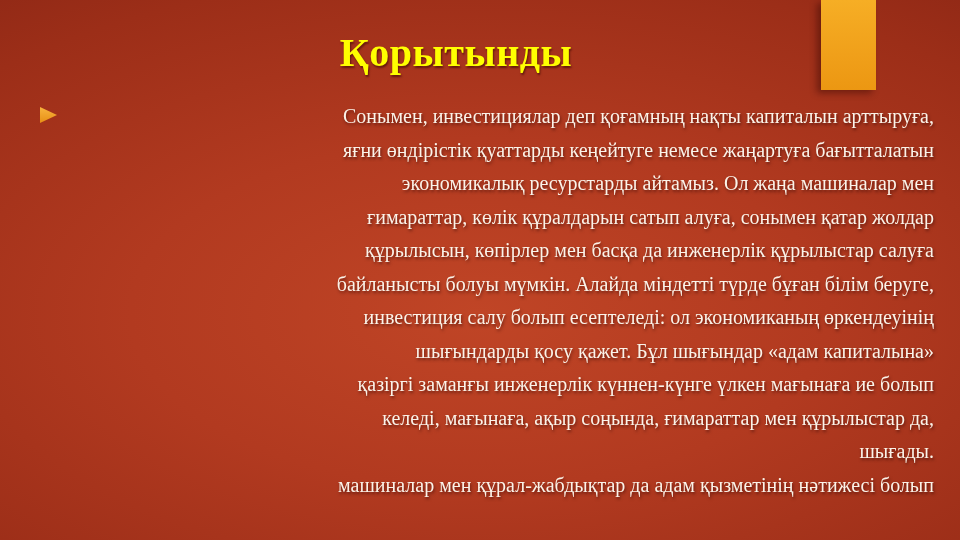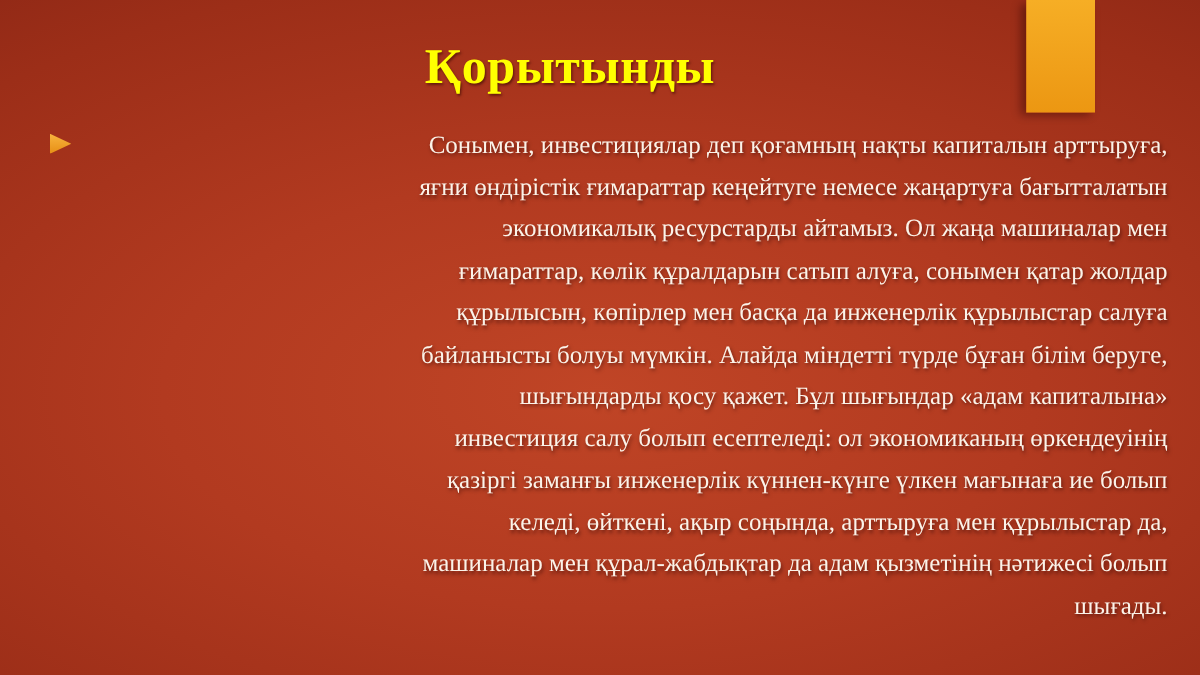--- a/index.html
+++ b/index.html
@@ -60,26 +60,26 @@
 <div class="slide">
 
   <div class="accent-rect"></div>
 
   <div class="slide-title">Қорытынды</div>
 
   <span class="bullet-arrow"></span>
 
   <div class="body-text">
     <div class="body-line">Сонымен, инвестициялар деп қоғамның нақты капиталын арттыруға,</div>
-    <div class="body-line">яғни өндірістік ғимараттар кеңейтуге немесе жаңартуға бағытталатын</div>
+    <div class="body-line">яғни өндірістік қуаттарды кеңейтуге немесе жаңартуға бағытталатын</div>
     <div class="body-line">экономикалық ресурстарды айтамыз. Ол жаңа машиналар мен</div>
     <div class="body-line">ғимараттар, көлік құралдарын сатып алуға, сонымен қатар жолдар</div>
     <div class="body-line">құрылысын, көпірлер мен басқа да инженерлік құрылыстар салуға</div>
     <div class="body-line">байланысты болуы мүмкін. Алайда міндетті түрде бұған білім беруге,</div>
+    <div class="body-line">инвестиция салу болып есептеледі: ол экономиканың өркендеуінің</div>
     <div class="body-line">шығындарды қосу қажет. Бұл шығындар «адам капиталына»</div>
-    <div class="body-line">инвестиция салу болып есептеледі: ол экономиканың өркендеуінің</div>
     <div class="body-line">қазіргі заманғы инженерлік күннен-күнге үлкен мағынаға ие болып</div>
-    <div class="body-line">келеді, өйткені, ақыр соңында, арттыруға мен құрылыстар да,</div>
+    <div class="body-line">келеді, мағынаға, ақыр соңында, ғимараттар мен құрылыстар да,</div>
+    <div class="body-line">шығады.</div>
     <div class="body-line">машиналар мен құрал-жабдықтар да адам қызметінің нәтижесі болып</div>
-    <div class="body-line">шығады.</div>
   </div>
 
 </div>
 
 </body></html>

